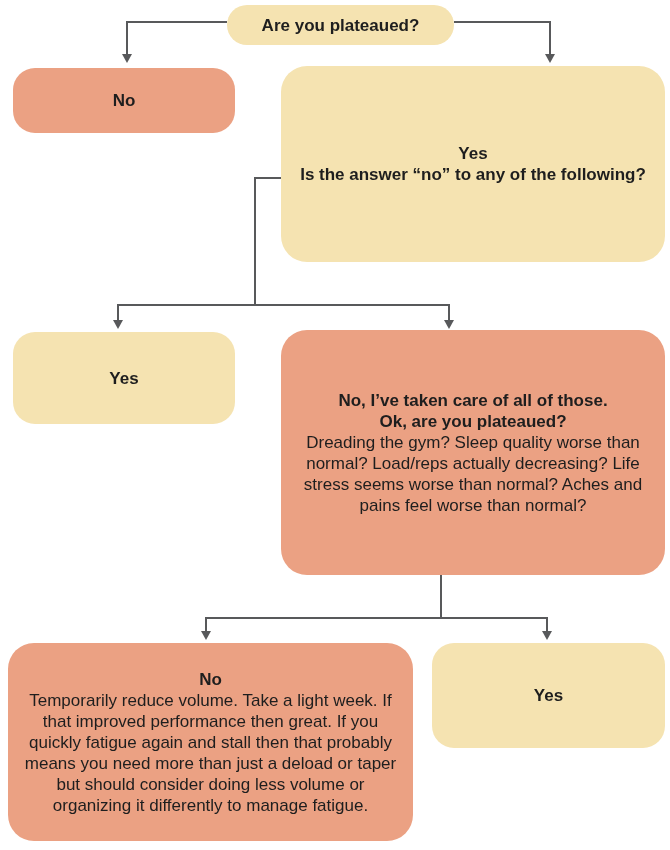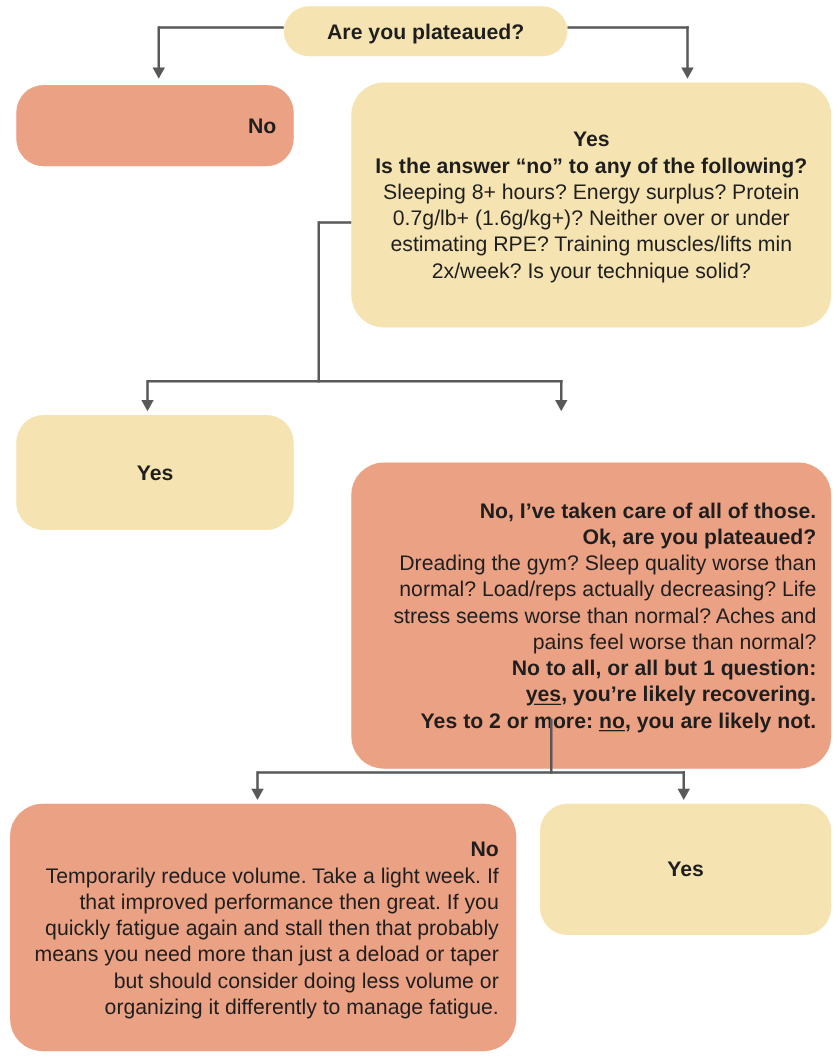--- a/index.html
+++ b/index.html
@@ -9,30 +9,30 @@
     color:var(--ink,#1E1E1E);
     padding-left:46px;
   }
   .node{
     position:absolute;box-sizing:border-box;
     display:flex;flex-direction:column;justify-content:center;
     text-align:center;font-size:17px;line-height:21px;
     padding:8px 14px;
   }
   .cream{background:var(--cream,#F5E3B1);}
-  .salmon{background:var(--salmon,#EBA183);text-align:right;}
+  .salmon{background:var(--salmon,#EBA183);}
   .t{font-weight:700;}
   .foot{font-weight:700;}
   .u{text-decoration:underline;text-underline-offset:2px;}
 
   #root{left:227px;top:5px;width:227px;height:40px;border-radius:20px;font-weight:700;}
   #no-plateau{left:13px;top:68px;width:222px;height:65px;border-radius:22px;}
   #yes-plateau{left:281px;top:66px;width:384px;height:196px;border-radius:26px;}
   #fix-that{left:13px;top:332px;width:222px;height:92px;border-radius:22px;}
-  #recovering{left:281px;top:330px;width:384px;height:245px;border-radius:26px;padding:8px 12px;margin-top:40px;}
+  #recovering{left:281px;top:330px;width:384px;height:245px;border-radius:26px;padding:8px 12px;}
   #reduce-volume{left:8px;top:643px;width:405px;height:198px;border-radius:26px;}
   #increase-volume{left:432px;top:643px;width:233px;height:105px;border-radius:22px;}
 
   .cline{position:absolute;background:var(--line,#58595B);}
   .arrow{
     position:absolute;width:0;height:0;
     border-left:5px solid transparent;border-right:5px solid transparent;
     border-top:9px solid var(--line,#58595B);
   }
   
@@ -74,44 +74,38 @@
   <div class="arrow" id="a-top-left"></div>
   <div class="arrow" id="a-top-right"></div>
 
   <div class="node salmon" id="no-plateau">
     <div class="t">No</div>
   </div>
 
   <div class="node cream" id="yes-plateau">
     <div class="t">Yes</div>
     <div class="t">Is the answer “no” to any of the following?</div>
-    <div>Sleeping 8+ hours? Energy surplus? Protein 0.7g/lb+ (1.6g/kg+)? Neither over or under estimating RPE? Training muscles/lifts min 2x/week? Is your technique solid?</div>
   </div>
 
   <div class="cline" id="c-mid-stub"></div>
   <div class="cline" id="c-mid-v"></div>
   <div class="cline" id="c-mid-h"></div>
   <div class="cline" id="c-mid-v-left"></div>
   <div class="cline" id="c-mid-v-right"></div>
   <div class="arrow" id="a-mid-left"></div>
   <div class="arrow" id="a-mid-right"></div>
 
   <div class="node cream" id="fix-that">
     <div class="t">Yes</div>
   </div>
 
   <div class="node salmon" id="recovering">
     <div class="t">No, I’ve taken care of all of those.</div>
     <div class="t">Ok, are you plateaued?</div>
     <div>Dreading the gym? Sleep quality worse than normal? Load/reps actually decreasing? Life stress seems worse than normal? Aches and pains feel worse than normal?</div>
-    <div class="foot">
-      <div><span>No to all, or all but 1 question:</span></div>
-      <div><span class="u">yes</span><span>, you’re likely recovering.</span></div>
-      <div><span>Yes to 2 or more: </span><span class="u">no</span><span>, you are likely not.</span></div>
-    </div>
   </div>
 
   <div class="cline" id="c-bot-v"></div>
   <div class="cline" id="c-bot-h"></div>
   <div class="cline" id="c-bot-v-left"></div>
   <div class="cline" id="c-bot-v-right"></div>
   <div class="arrow" id="a-bot-left"></div>
   <div class="arrow" id="a-bot-right"></div>
 
   <div class="node salmon" id="reduce-volume">

